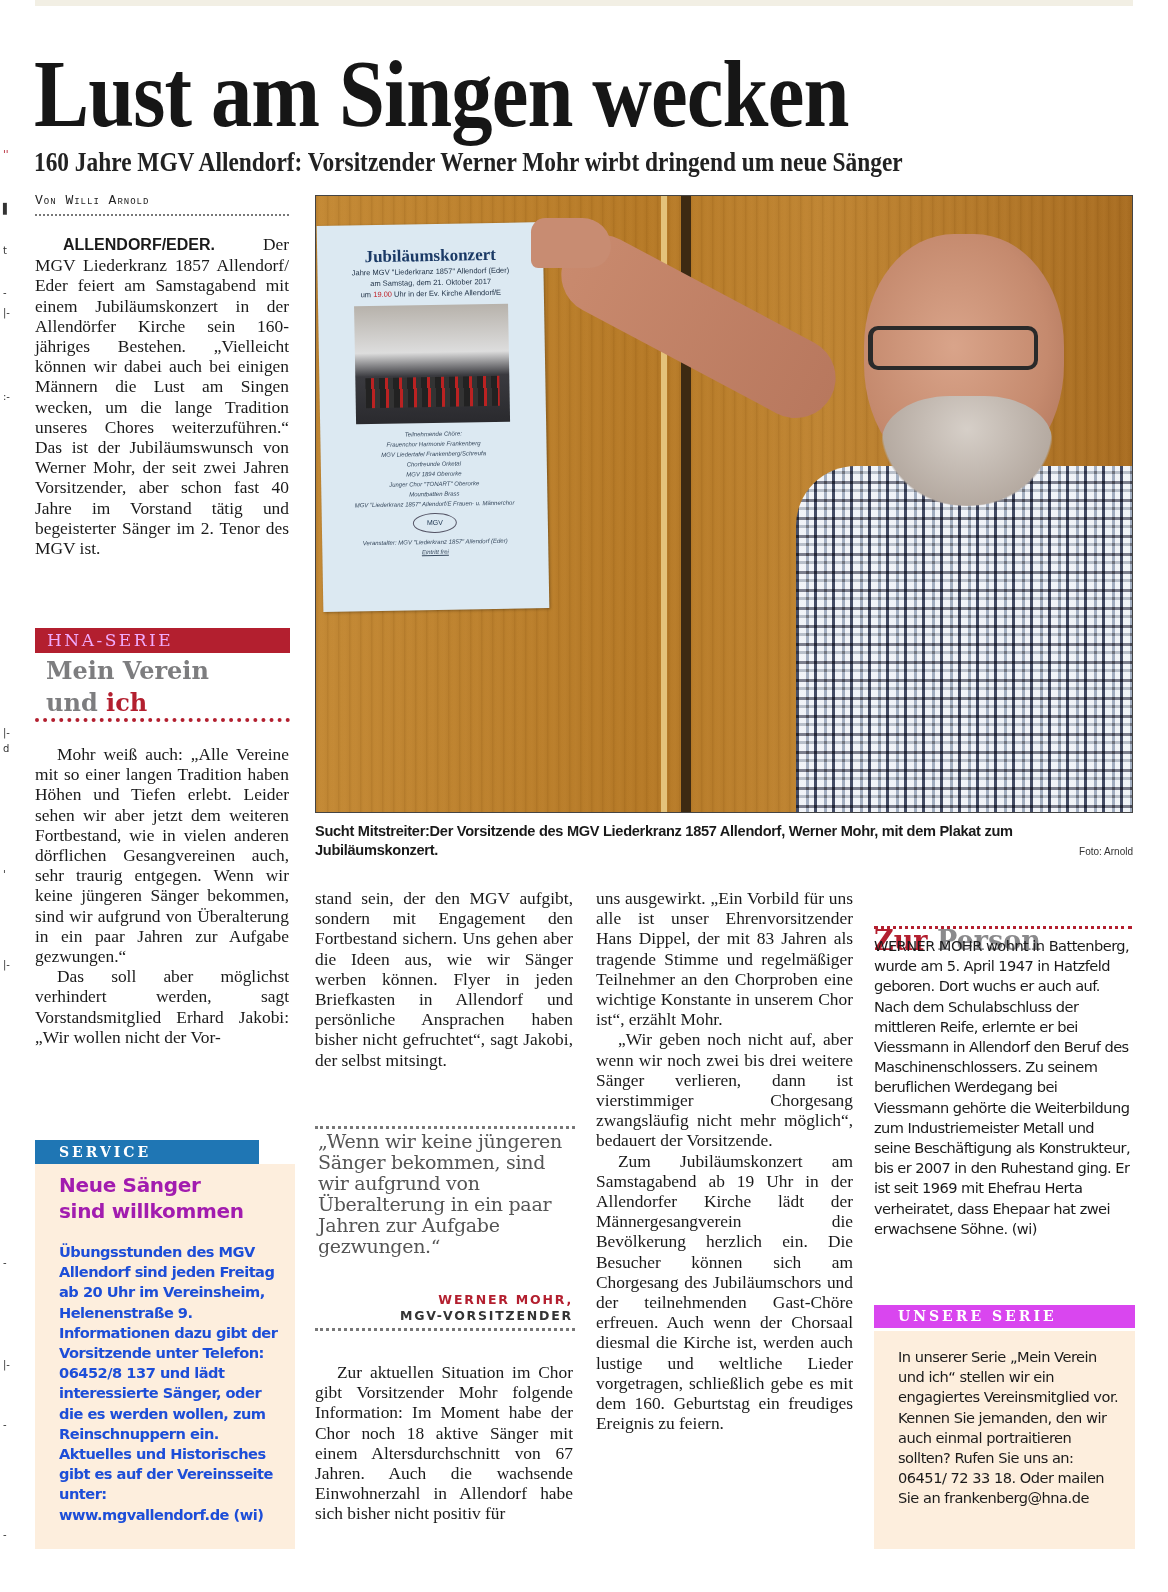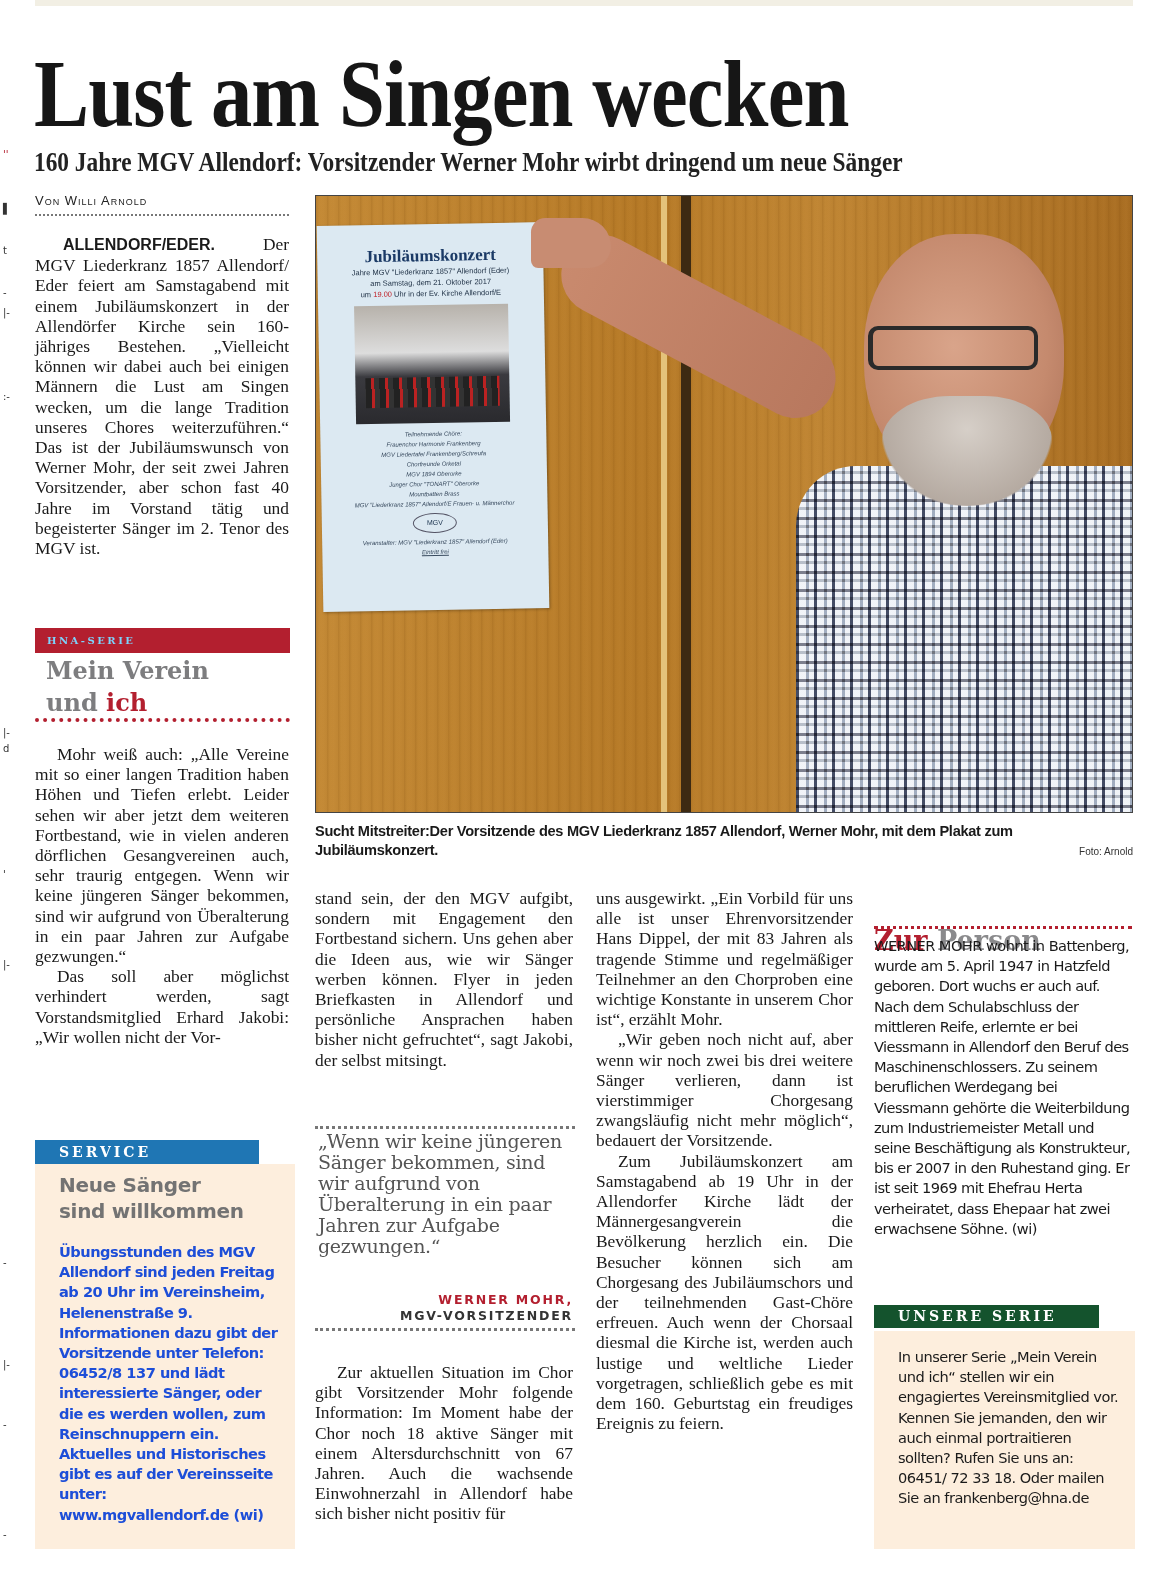--- a/index.html
+++ b/index.html
@@ -7,21 +7,21 @@
   body { position: relative; font-family: "DejaVu Serif", serif; color: #1a1a1a; }
 
   .top-strip { position: absolute; left: 35px; top: 0; width: 1098px; height: 6px; background: #f2efe4; }
 
   .margin-marks { position: absolute; left: 0; top: 0; width: 14px; height: 1592px; }
   .margin-marks span { position: absolute; left: 3px; font-size: 10px; color: #333; line-height: 1; font-family: "DejaVu Sans", sans-serif; }
 
   .headline { position: absolute; left: 34px; top: 44px; font-family: "Liberation Serif", serif; font-weight: bold; font-size: 96px; line-height: 100px; letter-spacing: -1px; color: #161616; transform: scaleX(0.86); transform-origin: left top; white-space: nowrap; }
   .subline { position: absolute; left: 34px; top: 146px; font-family: "Liberation Serif", serif; font-size: 27px; line-height: 32px; color: #222; transform: scaleX(0.865); transform-origin: left top; white-space: nowrap; }
 
-  .byline { position: absolute; left: 35px; top: 193px; width: 254px; font-family: Liberation Sans, sans-serif; font-size: 13px; font-variant: small-caps; letter-spacing: 1px; color: #222; padding-bottom: 3px; }
+  .byline { position: absolute; left: 35px; top: 193px; width: 254px; font-family: Liberation Mono, monospace; font-size: 13px; font-variant: small-caps; letter-spacing: 1px; color: #222; padding-bottom: 3px; }
   .byline-dots { position: absolute; left: 35px; top: 214px; width: 254px; border-bottom: 2px dotted #777; }
 
   .col { position: absolute; font-family: "Liberation Serif", serif; font-size: 17.4px; line-height: 20.2px; color: #1a1a1a; text-align: justify; hyphens: manual; }
   .col p { margin: 0; }
   .col .indent { text-indent: 22px; }
   .dateline { font-family: "Liberation Sans", sans-serif; font-weight: bold; font-size: 16px; margin-left: 28px; }
 
   .photo { position: absolute; left: 315px; top: 195px; width: 818px; height: 618px; border: 1px solid #444; overflow: hidden; background: #3b82f6; }
   .wood { position: absolute; inset: 0; background:
       repeating-linear-gradient(90deg, rgba(120,70,10,0.18) 0px, rgba(120,70,10,0.0) 3px, rgba(200,140,60,0.12) 7px, rgba(120,70,10,0.05) 11px),
@@ -42,43 +42,43 @@
   .man-beard { position: absolute; left: 566px; top: 200px; width: 170px; height: 110px; background: radial-gradient(ellipse at 50% 30%, #d6cfc8 0%, #b5aaa1 70%, transparent 72%); border-radius: 40% 40% 50% 50%; }
   .man-glasses { position: absolute; left: 552px; top: 130px; width: 170px; height: 44px; border: 4px solid #2a2a2a; border-radius: 10px; border-left-width: 5px; }
   .man-shirt { position: absolute; left: 480px; top: 270px; width: 340px; height: 360px; background:
       repeating-linear-gradient(90deg, rgba(40,50,80,0.85) 0 3px, rgba(255,255,255,0.9) 3px 10px, rgba(120,140,170,0.6) 10px 13px, rgba(255,255,255,0.9) 13px 18px),
       repeating-linear-gradient(0deg, rgba(40,50,80,0.6) 0 3px, rgba(240,244,250,0.9) 3px 10px, rgba(120,140,170,0.5) 10px 13px, rgba(240,244,250,0.9) 13px 18px);
       background-blend-mode: multiply; border-radius: 60px 0 0 0; }
 
   .caption { position: absolute; left: 315px; top: 822px; width: 818px; font-family: "Liberation Sans", sans-serif; font-size: 14.6px; line-height: 19px; color: #1a1a1a; font-weight: bold; letter-spacing: -0.3px; }
   .credit { position: absolute; right: 35px; top: 846px; font-family: "Liberation Sans", sans-serif; font-size: 10px; color: #333; padding-left: 46px; }
 
-  .serie-banner { position: absolute; left: 35px; top: 628px; width: 255px; height: 25px; background: #b31f2f; color: #7dd3fc; font-family: "DejaVu Serif", serif; font-weight: bold; font-size: 10px; letter-spacing: 2.5px; line-height: 25px; padding-left: 12px; }
+  .serie-banner { position: absolute; left: 35px; top: 628px; width: 255px; height: 25px; background: #b31f2f; color: #f0abfc; font-family: "DejaVu Serif", serif; font-weight: normal; font-size: 17px; letter-spacing: 2.5px; line-height: 25px; padding-left: 12px; }
   .serie-title { position: absolute; left: 46px; top: 655px; font-family: "DejaVu Serif", serif; font-weight: bold; font-size: 24px; line-height: 32px; color: #7d7d7f; }
   .serie-title .red { color: #b31f2f; }
   .serie-dots { position: absolute; left: 35px; top: 718px; width: 255px; border-bottom: 4px dotted #b31f2f; }
 
   .service-banner { position: absolute; left: 35px; top: 1140px; width: 224px; height: 24px; background: #1f76b4; color: #ffffff; font-family: "DejaVu Serif", serif; font-weight: bold; font-size: 14px; letter-spacing: 3px; line-height: 24px; padding-left: 24px; }
   .service-box { position: absolute; left: 35px; top: 1164px; width: 260px; height: 385px; background: #fdeedd; }
-  .service-title { position: absolute; left: 59px; top: 1172px; font-family: "DejaVu Sans", sans-serif; font-weight: bold; font-size: 20px; line-height: 26px; color: #737373; letter-spacing: -0.3px; }
+  .service-title { position: absolute; left: 59px; top: 1172px; font-family: "DejaVu Sans", sans-serif; font-weight: bold; font-size: 20px; line-height: 26px; color: #a21caf; letter-spacing: -0.3px; }
   .service-body { position: absolute; left: 59px; top: 1242px; width: 222px; font-family: "DejaVu Sans", sans-serif; font-size: 14.6px; line-height: 20.2px; color: #1d4ed8; letter-spacing: -0.5px; font-weight: bold; }
 
   .quote-dots-top { position: absolute; left: 315px; top: 1126px; width: 260px; border-bottom: 3px dotted #777; }
   .pullquote { position: absolute; left: 318px; top: 1131px; width: 258px; font-family: "DejaVu Serif", serif; font-size: 19px; line-height: 21px; color: #555; letter-spacing: -0.3px; }
   .quote-author { position: absolute; left: 315px; top: 1292px; width: 258px; text-align: right; font-family: "DejaVu Sans", sans-serif; font-weight: bold; font-size: 12.5px; letter-spacing: 1.8px; line-height: 16px; }
   .quote-author .name { color: #b31f2f; }
   .quote-author .role { color: #333; display: block; }
   .quote-dots-bottom { position: absolute; left: 315px; top: 1328px; width: 260px; border-bottom: 3px dotted #777; }
 
   .person-title { position: absolute; left: 874px; top: 924px; font-family: "DejaVu Serif", serif; font-weight: bold; font-size: 27px; line-height: 34px; color: #8a8a8c; }
   .person-title .red { color: #b31f2f; }
   .person-dots { position: absolute; left: 874px; top: 926px; width: 258px; border-bottom: 3px dotted #b31f2f; }
   .person-body { position: absolute; left: 874px; top: 936px; width: 258px; font-family: "DejaVu Sans", sans-serif; font-size: 14.6px; line-height: 20.2px; color: #1a1a1a; letter-spacing: -0.55px; }
 
-  .unsere-banner { position: absolute; left: 874px; top: 1305px; width: 225px; height: 23px; background: #14532d; color: #ffffff; font-family: "DejaVu Serif", serif; font-weight: bold; font-size: 14px; letter-spacing: 3px; line-height: 23px; padding-left: 24px; }
+  .unsere-banner { position: absolute; left: 874px; top: 1305px; width: 261px; height: 23px; background: #d946ef; color: #ffffff; font-family: "DejaVu Serif", serif; font-weight: bold; font-size: 14px; letter-spacing: 3px; line-height: 23px; padding-left: 24px; }
   .unsere-box { position: absolute; left: 874px; top: 1331px; width: 261px; height: 218px; background: #fdeedd; }
   .unsere-body { position: absolute; left: 898px; top: 1347px; width: 222px; font-family: "DejaVu Sans", sans-serif; font-size: 14.6px; line-height: 20.2px; color: #1a1a1a; letter-spacing: -0.5px; }
 </style>
 </head>
 <body>
 
 <div class="top-strip"></div>
 
 <div class="margin-marks">
   <span style="top:150px;color:#b31f2f;">''</span>

